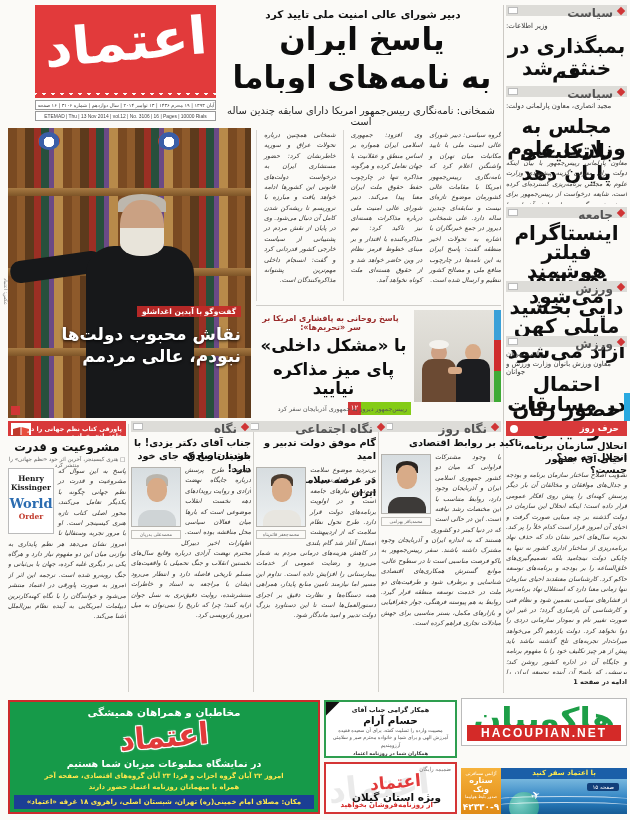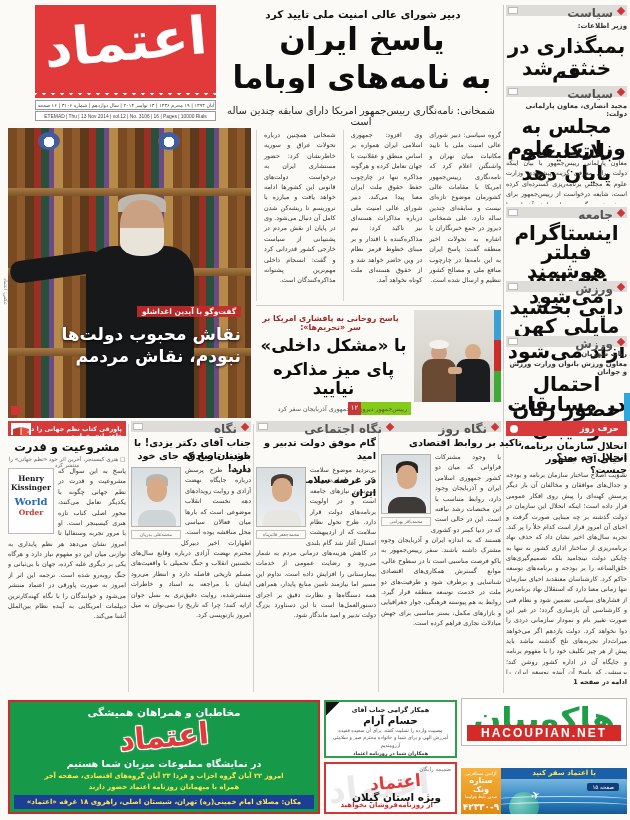--- a/index.html
+++ b/index.html
@@ -1,21 +1,21 @@
 <!DOCTYPE html>
 <html lang="fa" dir="rtl"><head>
 <meta charset="utf-8">
 <style>
   * { margin:0; padding:0; box-sizing:border-box; }
   html,body { width:630px; height:820px; }
   body { font-family:"DejaVu Sans", sans-serif; background:#eceae6; }
   #page { position:relative; width:630px; height:820px; background:#fbfaf7; overflow:hidden; }
 
   .abs { position:absolute; overflow:hidden; }
-  .tiny { font-size:6.4px; line-height:1.62; text-align:justify; color:#33312e; }
+  .tiny { font-size:6.4px; line-height:1.62; text-align:justify; color:#33312e;font-style:italic; }
   .ctr { text-align:center; }
 
   
   .secbar { position:absolute; height:11px; background:#dddcd8; display:flex; align-items:center; }
   .secbar .chip { position:absolute; left:2px; top:2px; width:10px; height:7px; background:#fff; border:0.5px solid #bbb; }
   .secbar .diamond { position:absolute; right:3px; top:2.5px; width:6px; height:6px; background:#d03536; transform:rotate(45deg); }
   .secbar .lbl { position:absolute; right:14px; top:1px; font-size:12px; color:#555; font-weight:bold; }
 
   
   #masthead { left:35px; top:5px; width:181px; height:88px; background:#e23a3b; }
@@ -56,21 +56,21 @@
   #r-photo { position:absolute; left:158px; top:4px; width:87px; height:92px; background:linear-gradient(#e4e2dc,#cfccc4); }
   #r-photo .flag { position:absolute; right:0; top:0; width:7px; height:100%; background:linear-gradient(#3aa0d8 33%, #cf2b2b 33% 66%, #3faa35 66%); }
   .fig { position:absolute; bottom:0; width:34px; height:58px; }
   .fig .head { position:absolute; top:0; left:9px; width:16px; height:17px; background:#c99; border-radius:50%; }
   .fig .torso { position:absolute; top:15px; left:0; width:34px; height:43px; border-radius:10px 10px 0 0; }
   #r-caption { position:absolute; right:90px; left:92px; top:96px; height:13px; background:#84cc16; }
   #r-caption .pageno { position:absolute; left:0; top:0; width:13px; height:13px; background:#d03536; color:#fff; font-size:7px; text-align:center; line-height:13px; }
   #r-caption .cap { position:absolute; right:4px; left:16px; top:2.5px; font-size:6.3px; color:#555; text-align:center; white-space:nowrap; }
 
   
-  .rail-kicker { left:506px; width:121px; text-align:right; font-size:7px; font-weight:bold; color:#333; }
+  .rail-kicker { left:506px; width:121px; text-align:left; font-size:7px; font-weight:normal; color:#333; }
   .rail-title { left:506px; width:121px; text-align:center; font-size:20px; font-weight:900; color:#0f0f0f; line-height:1.25; }
   #rail-divider { left:503px; top:5px; width:0; height:688px; border-left:0.5px solid #ccc9c4; }
   #blue-bar { left:624px; top:393px; width:6px; height:28px; background:#2aa9e0; }
 
   
   #harf-header { left:506px; top:421px; width:121px; height:15px; background:#d8393a; }
   #harf-header .circ { position:absolute; left:4px; top:3.5px; width:8px; height:8px; background:#fff; border-radius:50%; }
   #harf-header .txt { position:absolute; right:8px; top:2px; color:#fff; font-size:8.5px; font-weight:bold; }
   .harf-title { left:506px; width:121px; text-align:right; font-size:9.8px; font-weight:900; color:#111; }
   #harf-body { left:506px; top:470px; width:121px; height:204px; }
@@ -86,21 +86,21 @@
   .h-caption { float:left; clear:left; width:50px; margin-right:0; border:0.5px solid #c3c1bc; font-size:4.6px; color:#666; text-align:center; padding:1px 0; margin-top:1px; }
 
   
   #serial-header { left:8px; top:421px; width:118px; height:15px; background:#d8393a; }
   #serial-header .txt { position:absolute; right:4px; top:3.5px; color:#fff; font-size:6.3px; font-weight:bold; }
   #serial-header .bookchip { position:absolute; left:3px; top:1.5px; width:20px; height:12px; background:#fff; }
   #serial-title { left:8px; top:440px; width:118px; font-size:11.5px; font-weight:900; color:#101010; }
   #serial-sub { left:8px; top:456px; width:118px; font-size:5.6px; color:#666; }
   #bookcover { float:left; width:46px; height:66px; background:#fff; border:0.5px solid #bbb; margin:2px 4px 0 0; text-align:center; padding-top:5px; font-family:"DejaVu Serif", serif; }
   #bookcover .k1 { font-size:7.5px; font-weight:bold; color:#1a1a1a; line-height:1.25; }
-  #bookcover .k2 { font-size:10px; font-weight:bold; color:#2b6cb0; line-height:1.25; margin-top:3px; }
+  #bookcover .k2 { font-size:13px; font-weight:bold; color:#2b6cb0; line-height:1.25; margin-top:3px; }
   #bookcover .k3 { font-size:7.5px; font-weight:bold; color:#c0392b; line-height:1.25; }
 
   
   #ad-expo { left:8px; top:700px; width:312px; height:114px; background:#169a49; border:2.5px solid #cc2b2b; text-align:center; }
   #ad-expo .l1 { margin-top:4px; color:#fff; font-size:10.5px; font-weight:900; }
   #ad-expo .logo { color:#e23a3b; font-size:30px; font-weight:900; transform:rotate(-5deg); text-shadow:0 0 3px #fff, 1px 1px 0 #fff, -1px -1px 0 #fff, 1px -1px 0 #fff, -1px 1px 0 #fff; line-height:1.25; }
   #ad-expo .l2 { color:#fff; font-size:9.5px; font-weight:900; margin-top:2px; }
   #ad-expo .l3, #ad-expo .l4 { color:#ffe84d; font-size:6.8px; font-weight:bold; margin-top:3px; }
   #ad-expo .foot { position:absolute; left:4px; right:4px; bottom:3px; height:14px; background:#1b3f94; color:#ffe84d; font-size:7px; font-weight:bold; line-height:14px; }
 
@@ -158,21 +158,21 @@
     <div class="shelf" style="top:220px;"></div>
     <div class="vase" style="left:30px;"></div>
     <div class="vase" style="left:150px;"></div>
     <div class="man-arm"></div>
     <div class="man-body"></div>
     <div class="man-hair"></div>
     <div class="man-head"></div>
     <div class="man-beard"></div>
     <div id="int-kicker">گفت‌وگو با آیدین اغداشلو</div>
     <div class="int-title" style="top:196px;">نقاش محبوب دولت‌ها</div>
-    <div class="int-title" style="top:218px;">نبودم، نقاش مردمم</div>
+    <div class="int-title" style="top:218px;">نبودم، عالی مردمم</div>
     <div id="photo-marker"></div>
   </div>
   <div class="abs" id="photo-credit">عکس: اعتماد</div>
 
   <div class="abs" id="lead-body">
     <div class="tiny">گروه سیاسی: دبیر شورای عالی امنیت ملی با تایید مکاتبات میان تهران و واشنگتن اعلام کرد که نامه‌نگاری رییس‌جمهور امریکا با مقامات عالی کشورمان موضوع تازه‌ای نیست و سابقه‌ای چندین ساله دارد. علی شمخانی دیروز در جمع خبرنگاران با اشاره به تحولات اخیر منطقه گفت: پاسخ ایران به این نامه‌ها در چارچوب منافع ملی و مصالح کشور تنظیم و ارسال شده است.</div>
     <div class="tiny">وی افزود: جمهوری اسلامی ایران همواره بر اساس منطق و عقلانیت با جهان تعامل کرده و هرگونه مذاکره تنها در چارچوب حفظ حقوق ملت ایران معنا پیدا می‌کند. دبیر شورای عالی امنیت ملی درباره مذاکرات هسته‌ای نیز تاکید کرد: تیم مذاکره‌کننده با اقتدار و بر مبنای خطوط قرمز نظام در وین حاضر خواهد شد و از حقوق هسته‌ای ملت کوتاه نخواهد آمد.</div>
     <div class="tiny">شمخانی همچنین درباره تحولات عراق و سوریه خاطرنشان کرد: حضور مستشاری ایران به درخواست دولت‌های قانونی این کشورها ادامه خواهد یافت و مبارزه با تروریسم تا ریشه‌کن شدن کامل آن دنبال می‌شود. وی در پایان از نقش مردم در پشتیبانی از سیاست خارجی کشور قدردانی کرد و گفت: انسجام داخلی مهم‌ترین پشتوانه مذاکره‌کنندگان است.</div>
   </div>
 
@@ -272,21 +272,21 @@
   <div class="abs" style="left:381px; top:452px; width:120px; height:240px;">
     <div class="headshot">
       <div class="hair" style="background:#2a2420;"></div>
       <div class="face"></div>
       <div class="sh" style="background:#3d3a38;"></div>
     </div>
     <div class="h-caption">محمدباقر بهرامی</div>
     <div class="tiny">با وجود مشترکات فراوانی که میان دو کشور جمهوری اسلامی ایران و آذربایجان وجود دارد، روابط متناسب با این مختصات رشد نیافته است. این در حالی است که در دنیا کمتر دو کشوری هستند که به اندازه ایران و آذربایجان وجوه مشترک داشته باشند. سفر رییس‌جمهور به باکو فرصت مناسبی است تا در سطوح عالی، موانع گسترش همکاری‌های اقتصادی شناسایی و برطرف شود و ظرفیت‌های دو ملت در خدمت توسعه منطقه قرار گیرد. روابط به هم پیوسته فرهنگی، جوار جغرافیایی و بازارهای مکمل، بستر مناسبی برای جهش مبادلات تجاری فراهم کرده است.</div>
   </div>
 
-  <div class="secbar" style="left:256px; top:421px; width:140px;">
+  <div class="secbar" style="left:247px; top:421px; width:140px;">
     <span class="chip"></span>
     <span class="diamond"></span>
     <span class="lbl">نگاه اجتماعی</span>
   </div>
   <div class="abs col-title" style="left:256px; top:437px; width:120px;">گام موفق دولت تدبیر و امید</div>
   <div class="abs col-title" style="left:256px; top:450px; width:120px;margin-top:24px;">در عرصه سلامت مردم ایران</div>
   <div class="abs" style="left:256px; top:465px; width:120px; height:227px;">
     <div class="headshot">
       <div class="hair" style="background:#4a3c30;"></div>
       <div class="face"></div>

